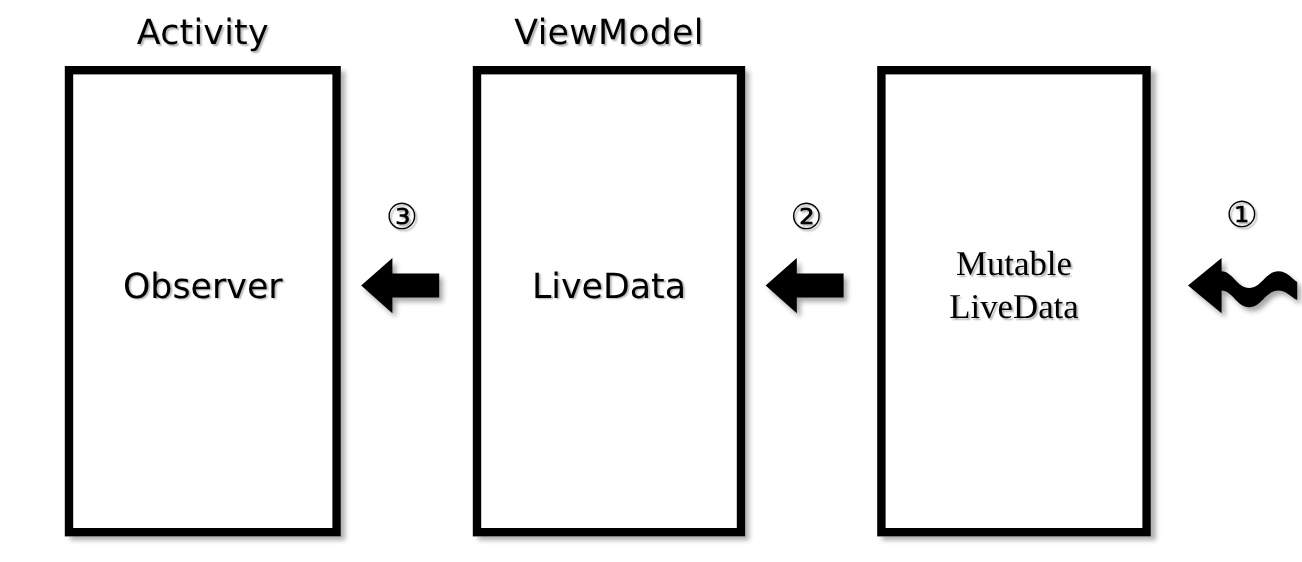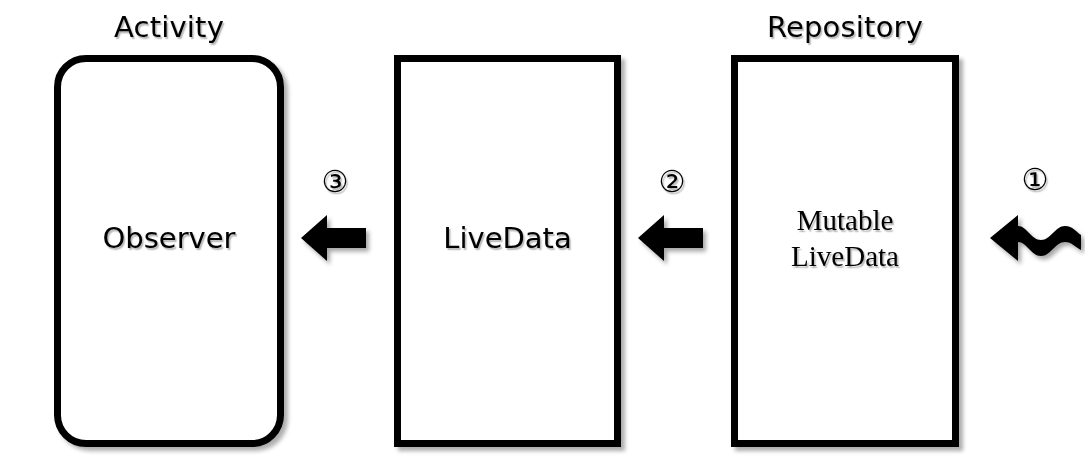--- a/index.html
+++ b/index.html
@@ -76,24 +76,24 @@
     overflow: visible;
   }
 </style>
 </head>
 <body>
 
 <div id="canvas">
 
   <div class="col-title" style="left:13px; top:10px; width:230px;">Activity</div>
 
+  <div class="col-title" style="left:353px; top:10px; width:227px;">ViewModel</div>
 
-  <div class="col-title" style="left:690px; top:10px; width:228px;">Repository</div>
 
-  <div class="box" style="left:13px; top:55px; width:230px; height:392px;border-radius:32px;">
+  <div class="box" style="left:13px; top:55px; width:230px; height:392px;">
     <div class="box-label" style="top:158px;">Observer</div>
   </div>
 
   <div class="box" style="left:353px; top:55px; width:227px; height:392px;">
     <div class="box-label" style="top:158px;">LiveData</div>
   </div>
 
   <div class="box" style="left:690px; top:55px; width:228px; height:392px;font-family:Liberation Serif, serif;">
     <div class="box-label" style="top:140px;">Mutable
 LiveData</div>

